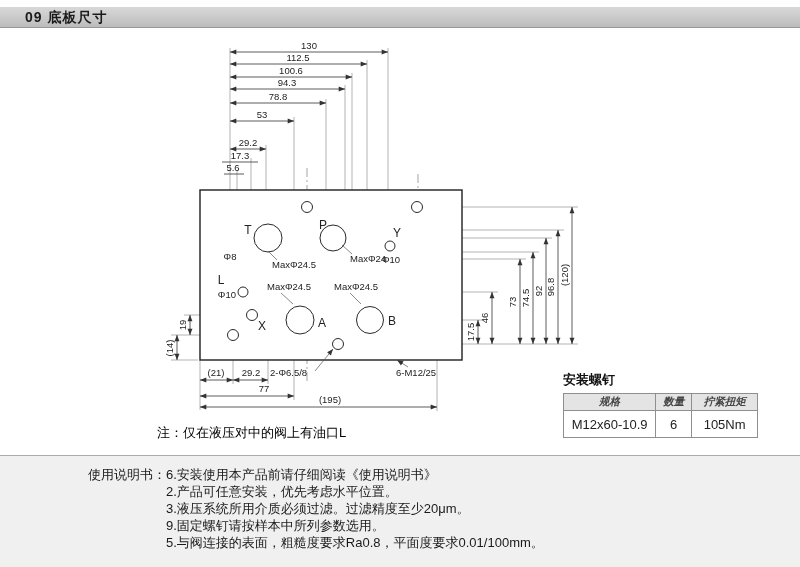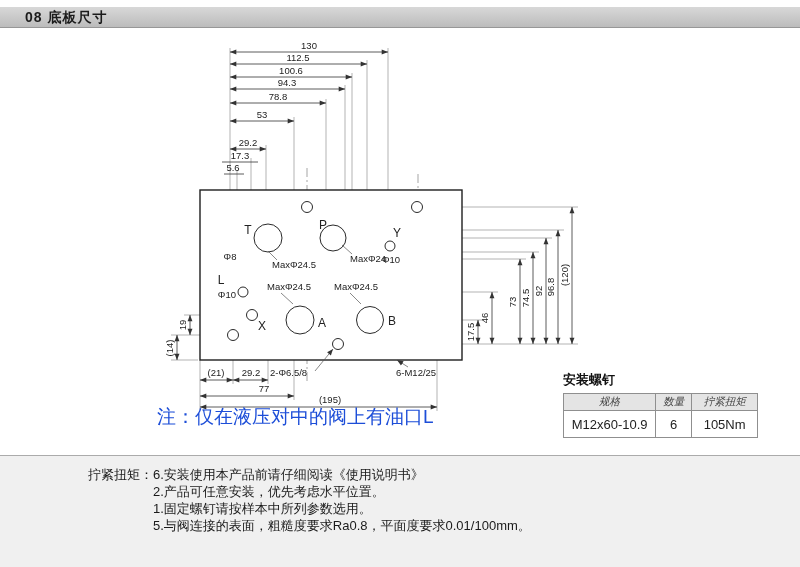--- a/index.html
+++ b/index.html
@@ -1,46 +1,46 @@
 <!DOCTYPE html>
 <html><head>
 <meta charset="utf-8">
 <style>
 *{margin:0;padding:0;box-sizing:border-box;}
 html,body{width:800px;height:567px;}
 body{background:#fff;font-family:"Liberation Sans","DejaVu Sans",sans-serif;position:relative;overflow:hidden;}
 .page{position:absolute;inset:0;background:#fff;}
 .header-bar{position:absolute;top:7px;left:0;width:800px;height:21px;background:linear-gradient(#d8d8d8,#bcbcbc);border-bottom:1px solid #979797;line-height:21px;padding-left:25px;font-size:14px;font-weight:bold;color:#1b1b1b;letter-spacing:1px;}
 .drawing{position:absolute;top:28px;left:0;}
-.note{position:absolute;left:157px;top:404px;font-size:19px;color:#1d4ed8;}
+.note{position:absolute;left:157px;top:424px;font-size:13px;color:#000000;}
 .screw-block{position:absolute;left:563px;top:371px;width:196px;}
 .screw-title{font-size:13px;font-weight:bold;color:#111;margin-bottom:4px;}
 table.screw-table{border-collapse:collapse;width:195px;table-layout:fixed;}
-.screw-table th{background:#e4e4e4;border:1px solid #8f8f8f;font-size:10.5px;font-style:italic;font-weight:normal;color:#444;height:17px;}
+.screw-table th{background:#e4e4e4;border:1px solid #8f8f8f;font-size:10.5px;font-style:italic;font-weight:bold;color:#444;height:17px;}
 .screw-table td{border:1px solid #8f8f8f;font-size:13px;text-align:center;height:27px;color:#222;background:#fff;}
 .col-spec{width:87px;}.col-qty{width:34px;}.col-torque{width:62px;}
 .notes-section{position:absolute;left:0;top:455px;width:800px;height:112px;background:#f0f0f0;border-top:1px solid #ababab;display:flex;padding:10px 0 0 88px;font-size:13px;color:#1a1a1a;}
 .notes-label{line-height:17px;white-space:nowrap;}
 .notes-items .notes-item{line-height:17px;}
 svg text{font-family:"Liberation Sans","DejaVu Sans",sans-serif;font-size:9.5px;fill:#222;}
 svg text.port{font-size:12px;}
 .dim{stroke:#333;stroke-width:0.8;}
 .ext{stroke:#828282;stroke-width:0.6;}
 .ldr{stroke:#555;stroke-width:0.7;}
 .plate{stroke:#1f1f1f;stroke-width:1.4;fill:#fff;}
 .hole{stroke:#2a2a2a;stroke-width:1;fill:#fff;}
 .cl{stroke:#6a6a6a;stroke-width:0.6;stroke-dasharray:9 3 2 3;}
 </style>
 </head>
 <body>
 
 <div class="page">
 
   <div class="header-bar">
-    <span>08 底板尺寸</span>
+    <span>09 底板尺寸</span>
   </div>
 
   <svg class="drawing" width="800" height="420" viewBox="0 0 800 420">
     <defs>
       <marker id="arr" viewBox="0 0 10 10" refX="9.5" refY="5" markerWidth="7" markerHeight="7" orient="auto-start-reverse" markerUnits="userSpaceOnUse">
         <path d="M0.5,1.5 L9.5,5 L0.5,8.5 z" fill="#333"></path>
       </marker>
     </defs>
 
     <g class="cl-group">
@@ -199,22 +199,23 @@
       <tr>
         <td>M12x60-10.9</td>
         <td>6</td>
         <td>105Nm</td>
       </tr>
     </tbody>
       </table>
   </div>
 
   <div class="notes-section">
-    <div class="notes-label">拧紧扭矩：</div>
+    <div class="notes-label">使用说明书：</div>
     <div class="notes-items">
       <div class="notes-item">6.安装使用本产品前请仔细阅读《使用说明书》</div>
       <div class="notes-item">2.产品可任意安装，优先考虑水平位置。</div>
-      <div class="notes-item">1.固定螺钉请按样本中所列参数选用。</div>
+      <div class="notes-item">3.液压系统所用介质必须过滤。过滤精度至少20μm。</div>
+      <div class="notes-item">9.固定螺钉请按样本中所列参数选用。</div>
       <div class="notes-item">5.与阀连接的表面，粗糙度要求Ra0.8，平面度要求0.01/100mm。</div>
     </div>
   </div>
 
 </div>
 
 </body></html>

